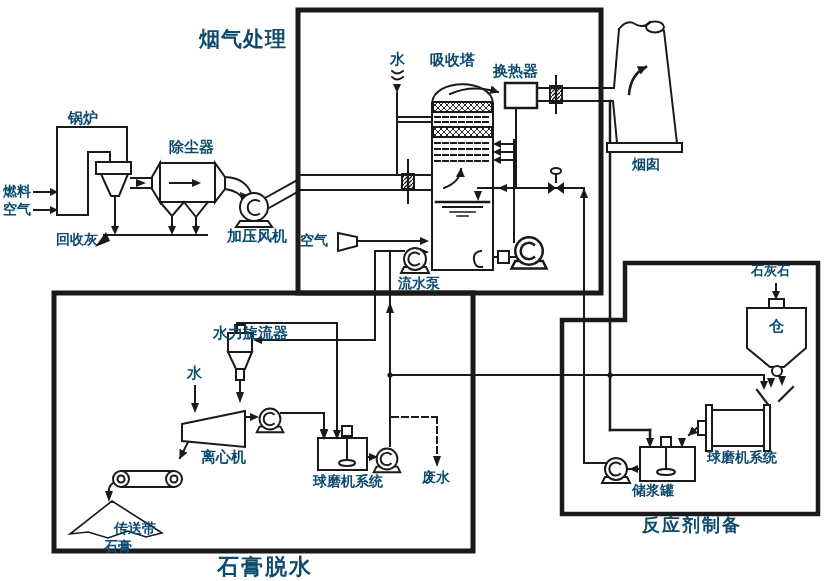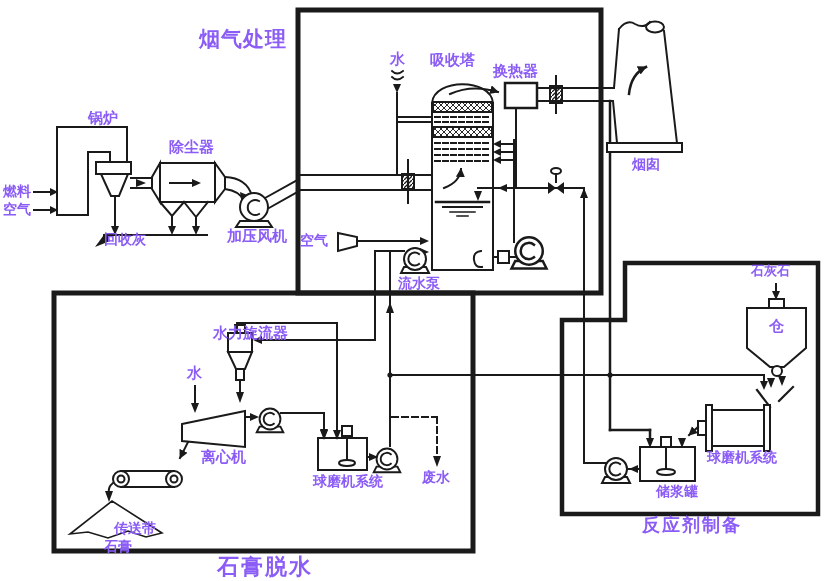--- a/index.html
+++ b/index.html
@@ -1,19 +1,19 @@
 <!DOCTYPE html>
 <html><head>
 <meta charset="utf-8">
 <style>
   html,body{margin:0;padding:0;background:#fff;}
   #stage{position:relative;width:827px;height:581px;background:#fff;overflow:hidden;
          font-family:"Liberation Sans","DejaVu Sans",sans-serif;}
   svg{position:absolute;left:0;top:0;}
-  .lbl{position:absolute;font-weight:bold;color:#8b5cf6;line-height:1.02;white-space:nowrap;}
+  .lbl{position:absolute;font-weight:bold;color:#0c4a6e;line-height:1.02;white-space:nowrap;}
   .fs21{font-size:21px;letter-spacing:1px;}
   .fs19{font-size:22px;letter-spacing:2px;}
   .fs18{font-size:18px;letter-spacing:2px;}
   .fs15{font-size:15px;}
   .fs14{font-size:14px;}
   .fs13{font-size:13px;}
   sub.s{font-size:0.55em;vertical-align:-0.25em;font-weight:bold;}
 </style>
 </head>
 <body>
@@ -288,41 +288,41 @@
     <line x1="666" y1="447" x2="666" y2="470"></line>
     <ellipse cx="666" cy="472" rx="9" ry="3" fill="#fff"></ellipse>
     <line x1="628" y1="469" x2="640" y2="469"></line>
     <polygon points="638,465 638,473 629,469" fill="#1a1a1a" stroke="none"></polygon>
     <use href="#pump-sym" transform="translate(616,469)"></use>
   </g>
 </svg>
 
 <div class="lbl fs21" style="left:199px;top:28px;">烟气处理</div>
 
-<div class="lbl fs15" style="left:88px;top:110px;text-align:right;">锅炉</div>
+<div class="lbl fs15" style="left:68px;top:110px;text-align:right;">锅炉</div>
 <div class="lbl fs15" style="left:169px;top:139px;">除尘器</div>
 <div class="lbl fs14" style="left:3px;top:184px;">燃料</div>
 <div class="lbl fs14" style="left:3px;top:202px;">空气</div>
-<div class="lbl fs14" style="left:56px;top:232px;margin-left:48px;">回收灰</div>
+<div class="lbl fs14" style="left:56px;top:232px;">回收灰</div>
 <div class="lbl fs15" style="left:227px;top:228px;">加压风机</div>
 <div class="lbl fs14" style="left:300px;top:233px;">空气</div>
 <div class="lbl fs14" style="left:398px;top:276px;">流水泵</div>
 <div class="lbl fs15" style="left:390px;top:51px;">水</div>
 <div class="lbl fs15" style="left:430px;top:52px;">吸收塔</div>
 <div class="lbl fs15" style="left:493px;top:63px;">换热器</div>
 <div class="lbl fs14" style="left:632px;top:157px;">烟囱</div>
 
 <div class="lbl fs15" style="left:213px;top:290px;margin-top:35px;">水力旋流器</div>
 <div class="lbl fs15" style="left:187px;top:365px;">水</div>
 <div class="lbl fs15" style="left:201px;top:449px;">离心机</div>
 <div class="lbl fs14" style="left:114px;top:489px;margin-top:32px;">传送带</div>
 <div class="lbl fs14" style="left:104px;top:539px;">石膏</div>
 <div class="lbl fs14" style="left:313px;top:474px;">球磨机系统</div>
 <div class="lbl fs14" style="left:422px;top:470px;">废水</div>
 <div class="lbl fs19" style="left:217px;top:556px;">石膏脱水</div>
 
 <div class="lbl fs13" style="left:751px;top:264px;">石灰石</div>
 <div class="lbl fs15" style="left:769px;top:318px;">仓</div>
 <div class="lbl fs14" style="left:707px;top:450px;">球磨机系统</div>
-<div class="lbl fs14" style="left:656px;top:484px;">储浆罐</div>
+<div class="lbl fs14" style="left:632px;top:484px;font-family:Liberation Serif, serif;">储浆罐</div>
 <div class="lbl fs18" style="left:642px;top:516px;">反应剂制备</div>
 
 </div>
 
 </body></html>

